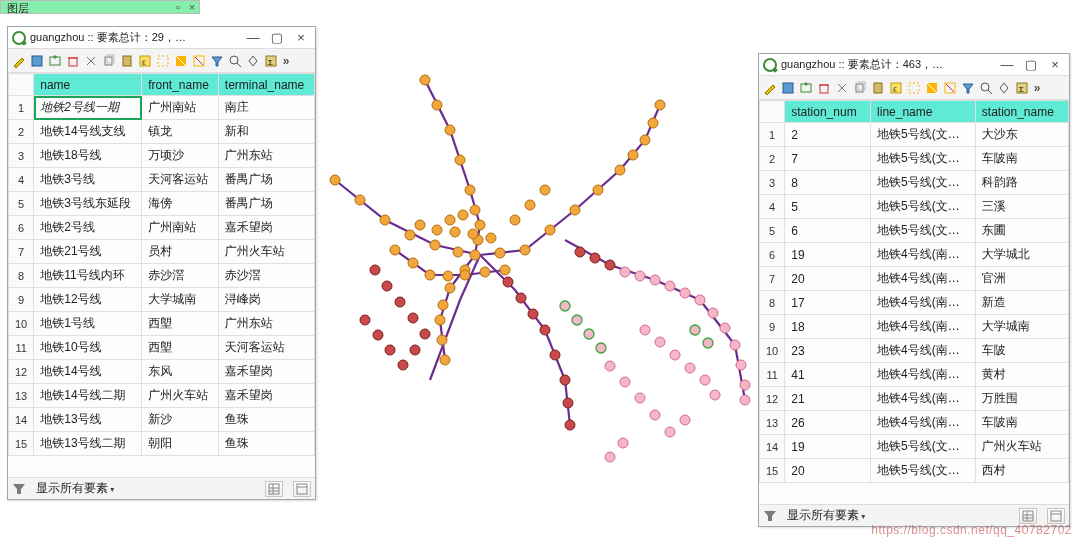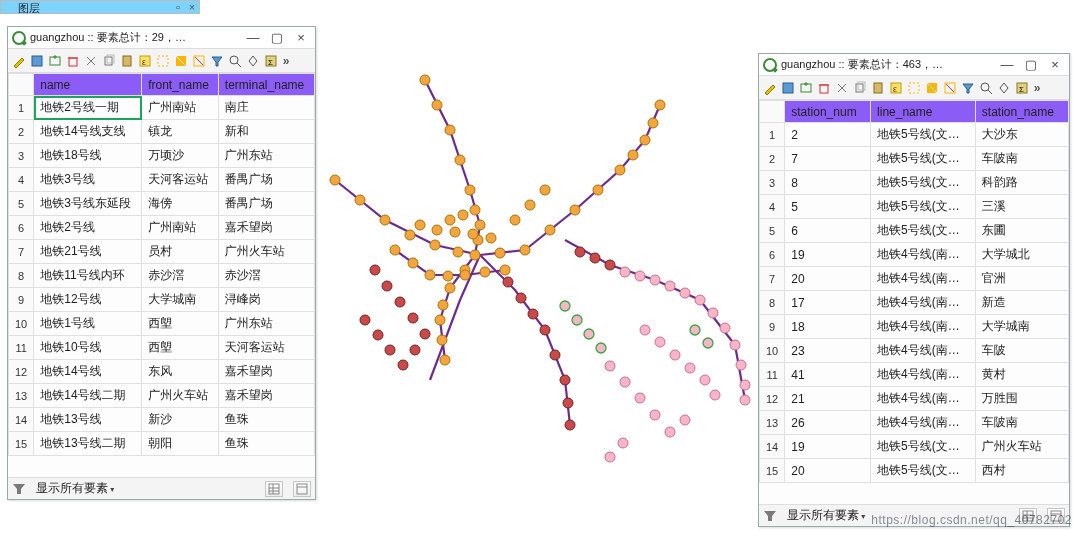--- a/index.html
+++ b/index.html
@@ -1,19 +1,19 @@
 <!DOCTYPE html>
 <html><head>
 <meta charset="utf-8">
 <style>
   * { box-sizing: border-box; margin: 0; padding: 0; font-family: "Microsoft YaHei", Arial, sans-serif; }
   body { background: #fff; width: 1080px; height: 537px; overflow: hidden; position: relative; font-size: 12px; color: #222; }
 
   
-  .layers-panel { position: absolute; top: 0; left: 0; width: 200px; height: 14px; border: 1px solid #bbb; background: #7dd3fc; padding-left: 11px; }
+  .layers-panel { position: absolute; top: 0; left: 0; width: 200px; height: 14px; border: 1px solid #bbb; background: #86efac; }
   .layers-title { display: inline-block; padding: 0 6px; line-height: 13px; font-size: 11px; }
   .layers-close, .layers-pin { float: right; width: 14px; text-align: center; font-size: 11px; cursor: pointer; color: #555; }
 
   
   .attr-window { position: absolute; border: 1px solid #9aa; background: #fdfdfd; box-shadow: 1px 1px 2px rgba(0,0,0,.15); display: flex; flex-direction: column; }
   .win-left  { top: 26px;  left: 7px;   width: 309px; height: 474px; }
   .win-right { top: 53px;  left: 758px; width: 312px; height: 474px; }
 
   .titlebar { height: 22px; background: #fff; border-bottom: 1px solid #ddd; display: flex; align-items: center; padding: 0 4px; gap: 4px; }
   .qgis-q   { width: 14px; height: 14px; border-radius: 50%; border: 2px solid #3a8a36; position: relative; }
@@ -22,42 +22,42 @@
   .win-ctrl { width: 20px; text-align: center; font-size: 13px; color: #444; cursor: pointer; }
 
   .toolbar { height: 24px; background: #f4f4f4; border-bottom: 1px solid #ddd; display: flex; align-items: center; padding: 0 2px; gap: 1px; overflow: hidden; }
   .tool-ico { width: 17px; height: 17px; display: flex; align-items: center; justify-content: center; border-radius: 2px; }
   .tool-ico svg { width: 14px; height: 14px; }
   .tool-more { width: 12px; text-align: center; font-weight: bold; color: #555; }
 
   .table-wrap { flex: 1; overflow: auto; position: relative; }
   table { border-collapse: collapse; width: 100%; font-size: 12px; }
   th, td { border: 1px solid #e0e0e0; padding: 3px 6px; text-align: left; white-space: nowrap; height: 22px; }
-  th { background: #8b5cf6; font-weight: normal; color: #222; }
+  th { background: #5eead4; font-weight: normal; color: #222; }
   th.rownum, td.rownum { background: #fafafa; text-align: center; width: 24px; font-size: 11px; }
   td.rownum { color: #333; }
-  td.cell-selected { outline: 2px solid #1aa55a; outline-offset: -2px; }
+  td.cell-selected { outline: 2px solid #1aa55a; outline-offset: -2px; font-style: italic; }
 
   .statusbar { height: 22px; background: #f4f4f4; border-top: 1px solid #ddd; display: flex; align-items: center; padding: 0 4px; gap: 10px; }
   .filter-ico { width: 14px; height: 14px; display:inline-block; }
   .status-txt { flex: 1; font-size: 12px; }
   .status-txt::after { content: " ▾"; font-size: 8px; color: #444; }
   .view-toggle { width: 18px; height: 16px; border: 1px solid #c6c6c6; background: linear-gradient(#fff,#eee); display: flex; align-items: center; justify-content: center; }
   .view-toggle svg { width: 12px; height: 12px; }
 
   
   .table-wrap::-webkit-scrollbar { width: 16px; height: 16px; }
   .table-wrap::-webkit-scrollbar-thumb { background: #c9c9c9; border: 1px solid #aaa; }
   .table-wrap::-webkit-scrollbar-track { background: #f0f0f0; }
 
   
   .map-canvas { position: absolute; top: 20px; left: 215px; width: 540px; height: 500px; }
   .map-canvas svg { width: 100%; height: 100%; }
 
-  .watermark { position: absolute; right: 8px; bottom: 10px; font-size: 12px; color: #0f172a; opacity: .5; letter-spacing: .5px; }
+  .watermark { position: absolute; right: 8px; bottom: 0; font-size: 12px; color: #b91c1c; opacity: .5; letter-spacing: .5px; }
 </style>
 </head>
 <body>
 
 <div class="layers-panel">
   <span class="layers-title">图层</span>
   <span class="layers-close">×</span>
   <span class="layers-pin">▫</span>
 </div>
 

